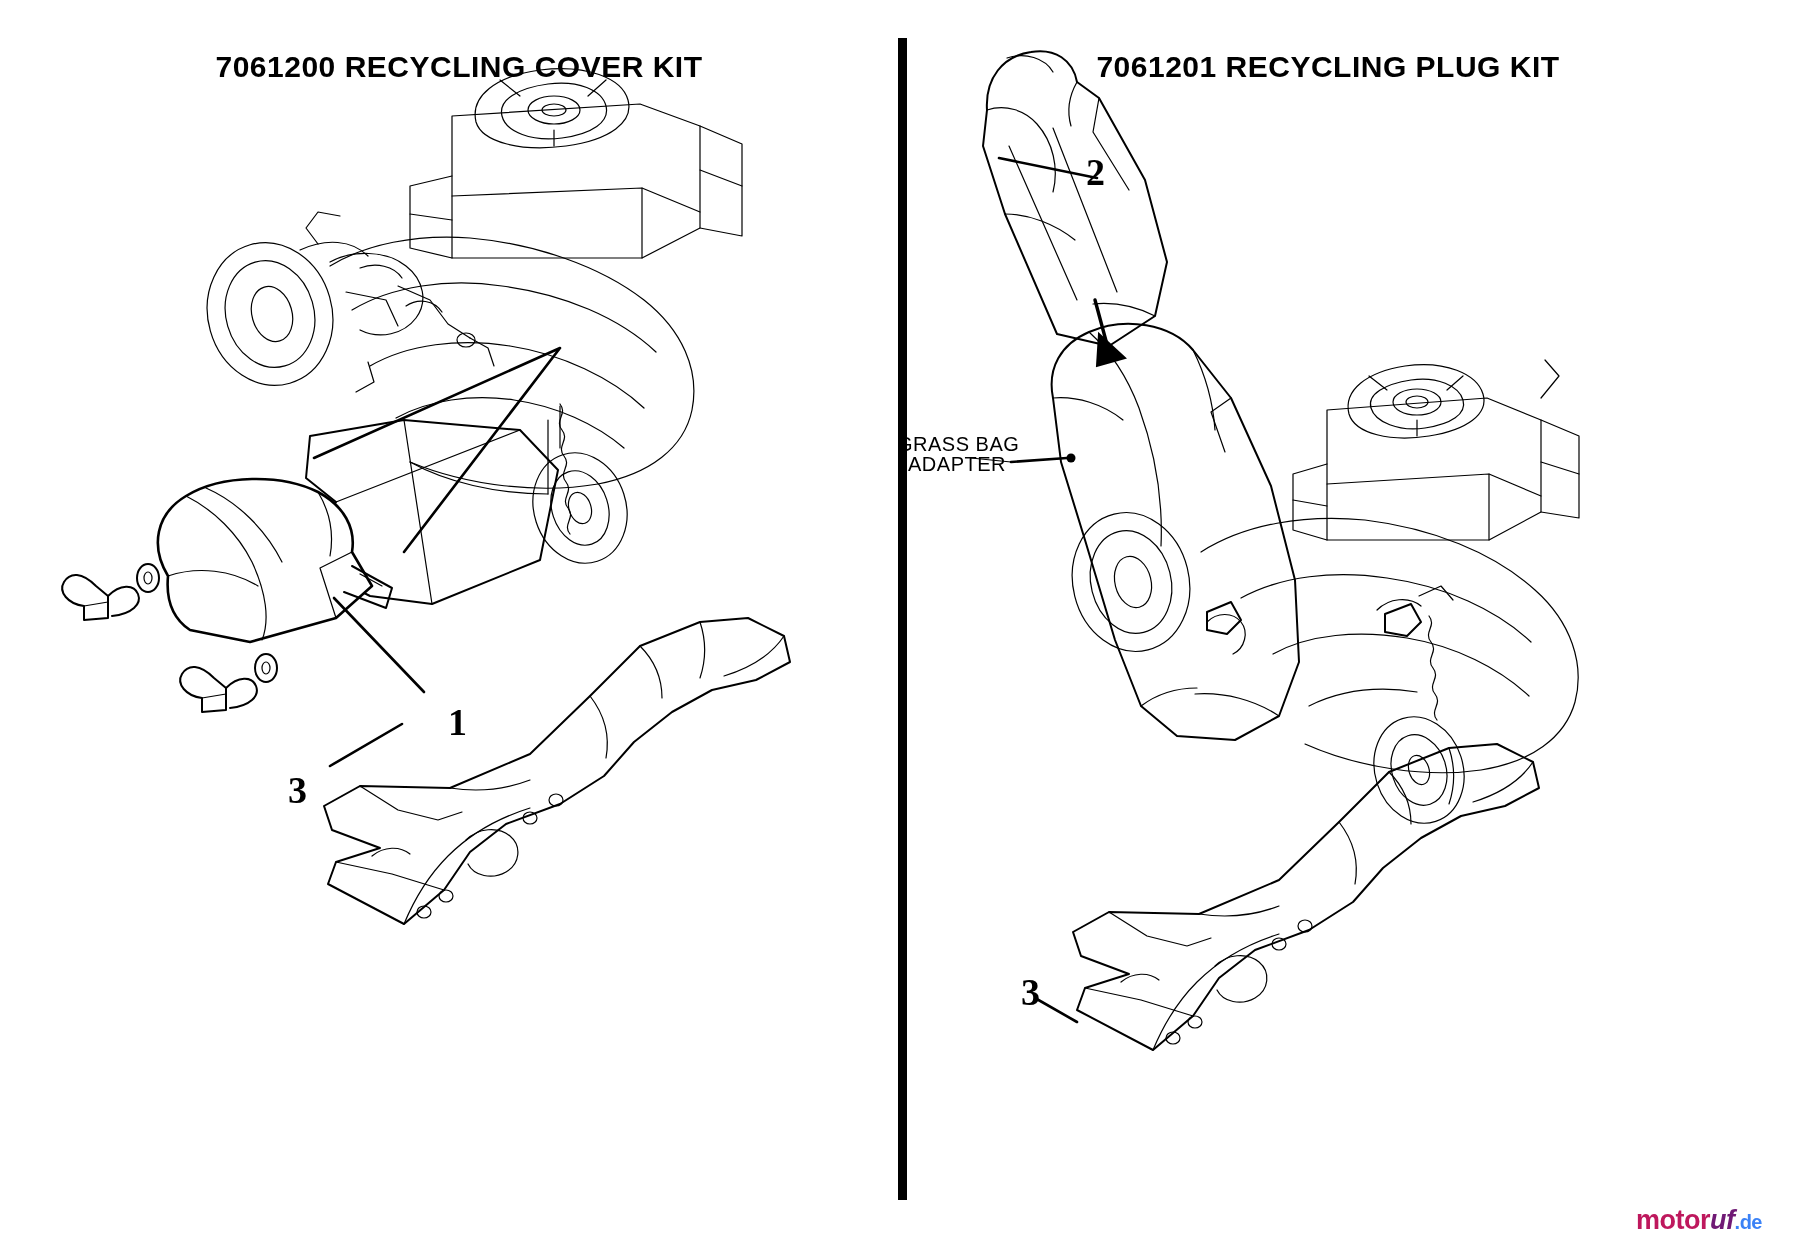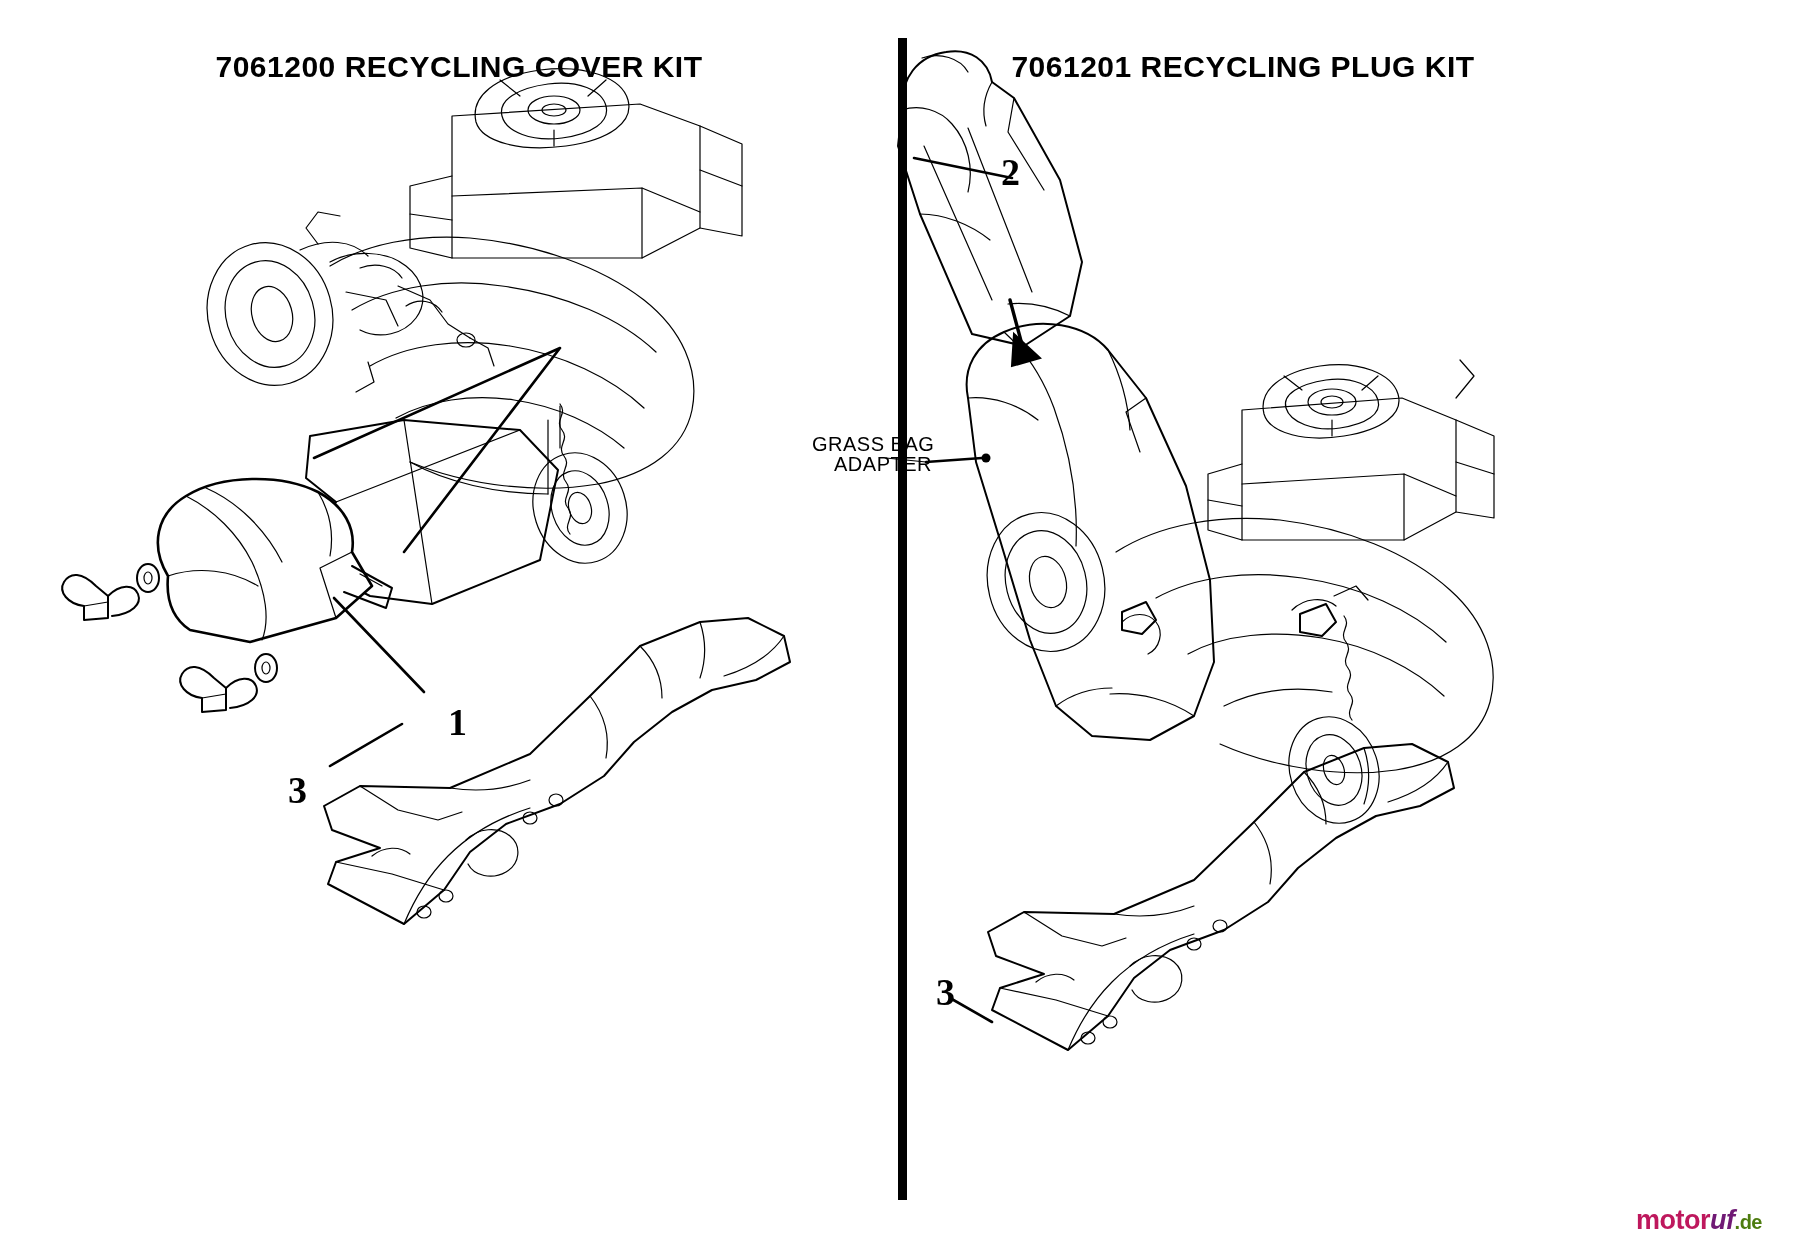--- a/index.html
+++ b/index.html
@@ -27,21 +27,21 @@
     width: 9px;
     height: 1162px;
     background: #000000;
   }
   .panel {
     position: absolute;
     top: 0;
     height: 1258px;
   }
   .panel-left  { left: 0;    width: 898px; }
-  .panel-right { left: 864px; width: 758px; }
+  .panel-right { left: 949px; width: 758px; }
 
   .panel-title {
     position: absolute;
     top: 50px;
     width: 100%;
     text-align: center;
     font-size: 30px;
     font-weight: bold;
     letter-spacing: 0.5px;
     white-space: nowrap;
@@ -102,21 +102,21 @@
     position: absolute;
     right: 38px;
     bottom: 22px;
     font-size: 27px;
     font-weight: bold;
     font-family: "Liberation Sans", sans-serif;
     letter-spacing: -0.5px;
   }
   .wm-motor { color: #be185d; }
   .wm-uf    { color: #701a75; font-style: italic; }
-  .wm-de    { color: #4d7c0f; font-size: 20px; margin-top: 28px; }
+  .wm-de    { color: #3b82f6; font-size: 20px; margin-top: 28px; }
 </style>
 </head>
 <body>
 
 <div class="page">
 
   <div class="divider"></div>
 
   <div class="panel panel-left">
 
@@ -337,20 +337,20 @@
         <path class="leader" d="M62 462 L118 458"></path>
         <path class="ink-thin" d="M22 458 L62 462"></path>
         <ellipse cx="122" cy="458" rx="4.5" ry="4.5" fill="#000000"></ellipse>
       </g>
     </svg>
 
     <div class="callout" style="left:137px; top:150px;">2</div>
     <div class="callout" style="left:72px; top:970px;">3</div>
 
     <div class="label-small" style="left:-52px; top:432px; width:120px; text-align:right;">GRASS BAG</div>
-    <div class="label-small" style="left:-52px; top:452px; width:120px; text-align:right;">ADAPTER</div>
+    <div class="label-small" style="left:-52px; top:452px; width:120px; text-align:center;">ADAPTER</div>
   </div>
 
   <div class="watermark">
     <span class="wm-motor">motor</span><span class="wm-uf">uf</span><span class="wm-de">.de</span>
   </div>
 
 </div>
 
 </body></html>

